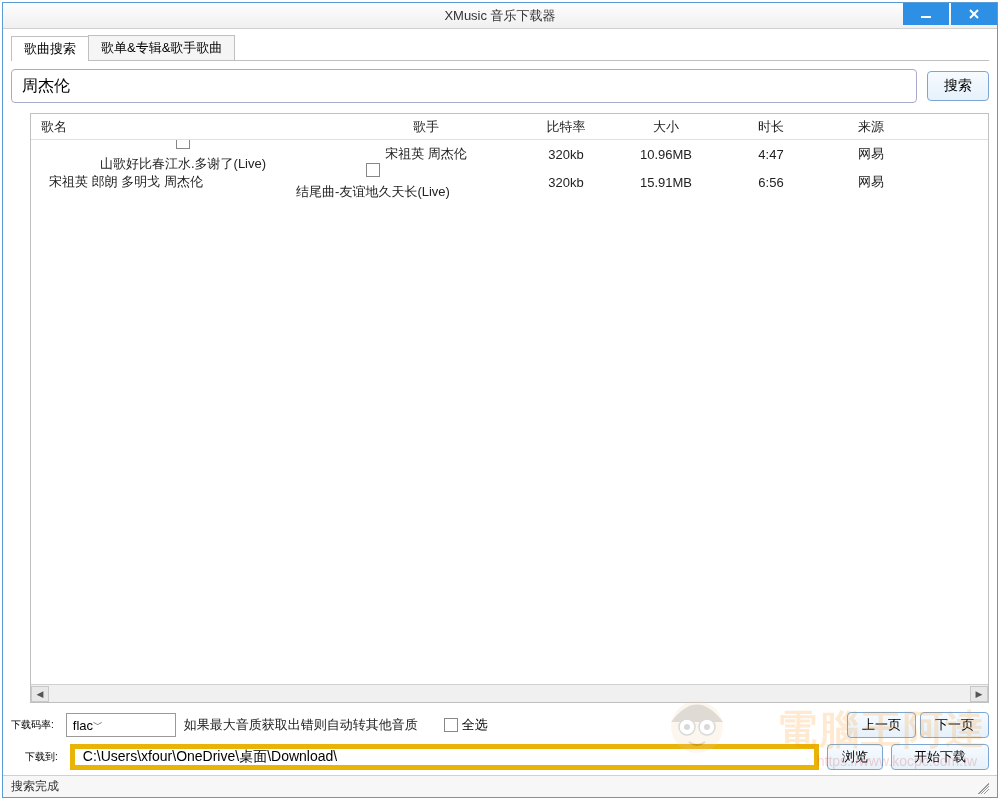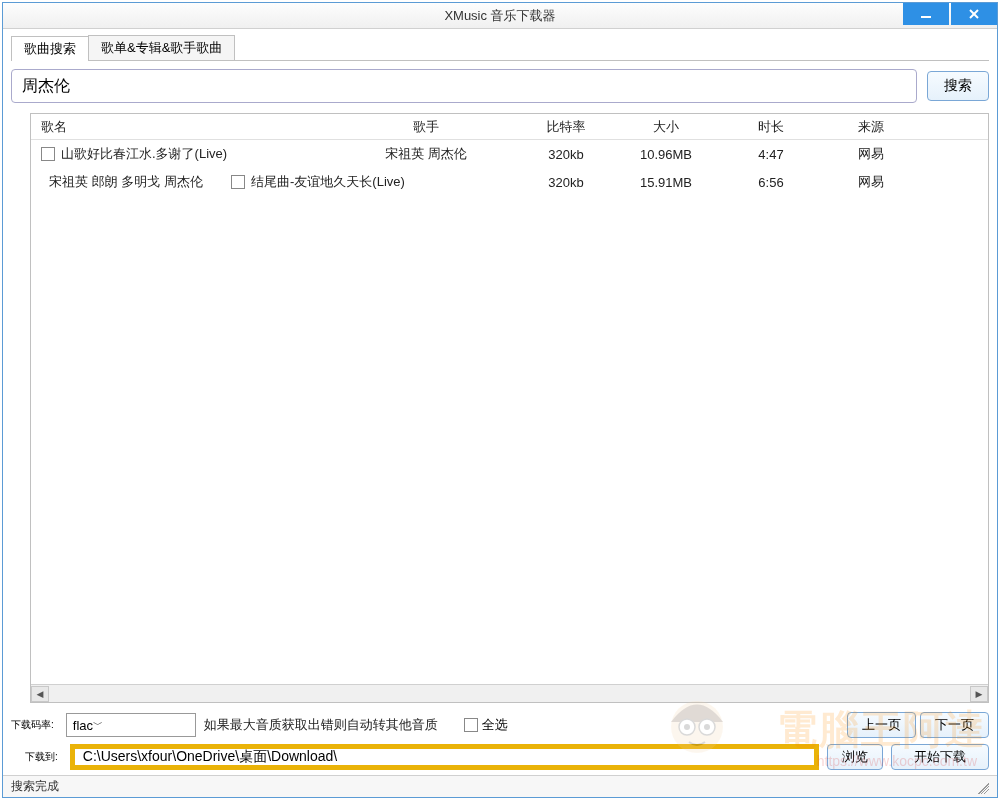--- a/index.html
+++ b/index.html
@@ -134,21 +134,21 @@
 .col-duration { width: 100px; text-align: center;}
 .col-source { width: 100px; text-align: center;}
 .tbody { flex: 1; overflow: auto; }
 .trow {
   display: flex;
   height: 28px;
   align-items: center;
   font-size: 13px;
   color: #222;
 }
-.trow .col-name { display:flex; align-items:center; gap:6px; }
+.trow .col-name { display:flex; align-items:center; gap:6px;flex-direction:column; }
 .ckbox {
   width: 14px;
   height: 14px;
   border: 1px solid #888;
   background: #fff;
   display: inline-block;
   cursor: pointer;
 }
 .hscroll {
   height: 18px;
@@ -173,21 +173,21 @@
   padding: 6px 8px 2px 8px;
 }
 .bottom-row {
   display: flex;
   align-items: center;
   gap: 8px;
   height: 32px;
 }
 .bottom-label { font-size: 10px; margin-right: 4px; }
 .select-box {
-  width: 130px;
+  width: 110px;
   height: 24px;
   border: 1px solid #999;
   background: #fff;
   display: flex;
   align-items: center;
   padding: 0 6px;
   font-size: 13px;
   cursor: pointer;
 }
 .select-arrow { font-size: 10px; color: #333; }

